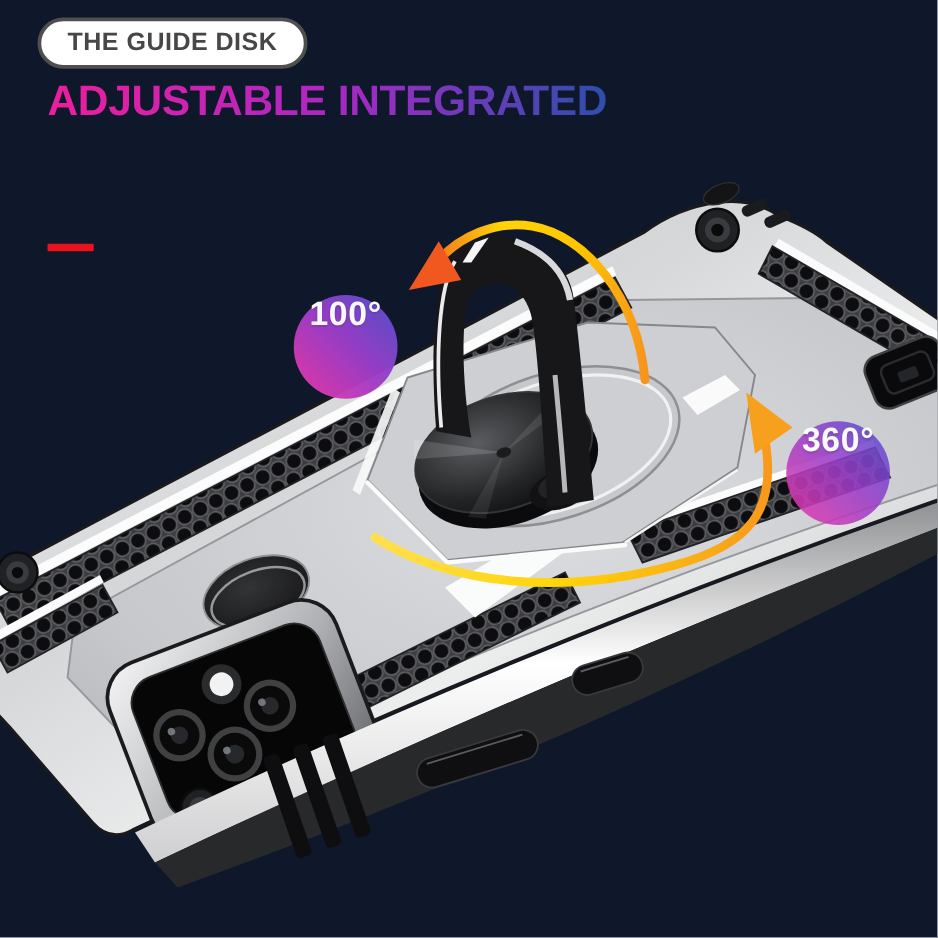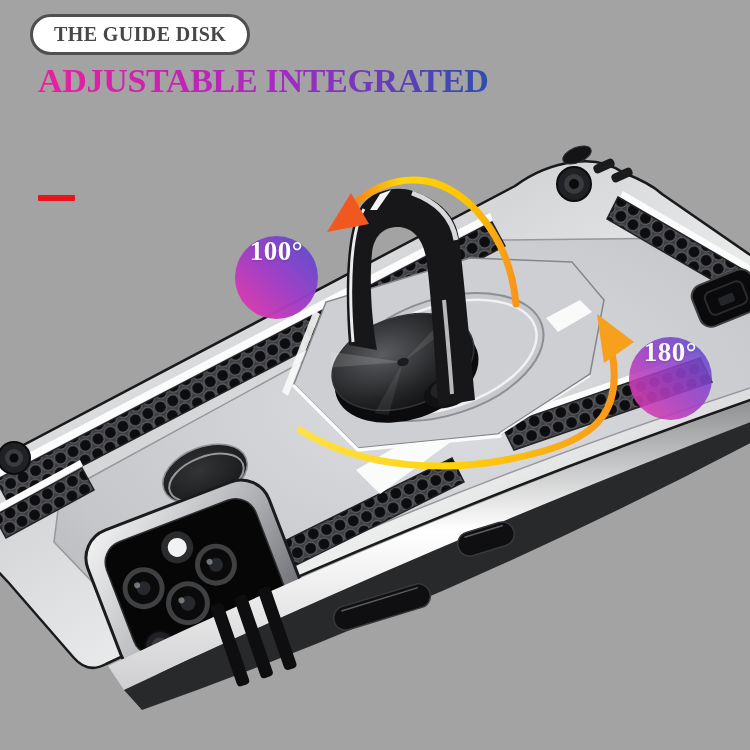--- a/index.html
+++ b/index.html
@@ -1,18 +1,18 @@
 <!DOCTYPE html>
 <html style="--title-grad-start: #ed1e9c; --title-grad-mid: #a928c4; --title-grad-end: #2c4fad; --underline-red: #e8131b; --pill-border: #4f4f4f; --pill-text: #474747; --badge-grad-blue: #4f52d0; --badge-grad-purple: #9b3ec9; --badge-grad-pink: #ec38a8; --arrow-yellow: #ffd40a; --arrow-orange: #f7941d; --arrow-deep-orange: #f1581f; --case-silver: #d7d8da; --case-black: #161618;"><head>
 <meta charset="utf-8">
 <style>
   html,body{margin:0;padding:0;background:#fff;}
   .canvas{
-    position:relative;width:750px;height:750px;overflow:hidden;background:#a3a3a3;
-    font-family:Liberation Serif, serif;
+    position:relative;width:750px;height:750px;overflow:hidden;background:#0f172a;
+    font-family:Liberation Sans, sans-serif;
   }
   .pill{
     position:absolute;left:30px;top:14px;display:inline-flex;align-items:center;
     border:3px solid var(--pill-border,#4f4f4f);border-radius:26px;
     padding:6px 21px;font-size:20px;font-weight:bold;color:var(--pill-text,#474747);
     letter-spacing:.4px;background:#fff;
   }
   .title{
     position:absolute;left:38px;top:60px;margin:0;
     font-size:34px;font-weight:bold;line-height:42px;letter-spacing:-.3px;
@@ -262,16 +262,16 @@
   </div>
   <h1 class="title">
     <span>ADJUSTABLE INTEGRATED</span>
   </h1>
   <div class="title-underline"></div>
 
   <div class="angle-badge" id="badge100">
     <span>100°</span>
   </div>
   <div class="angle-badge" id="badge360">
-    <span>180°</span>
+    <span>360°</span>
   </div>
 
 </div>
 
 </body></html>

